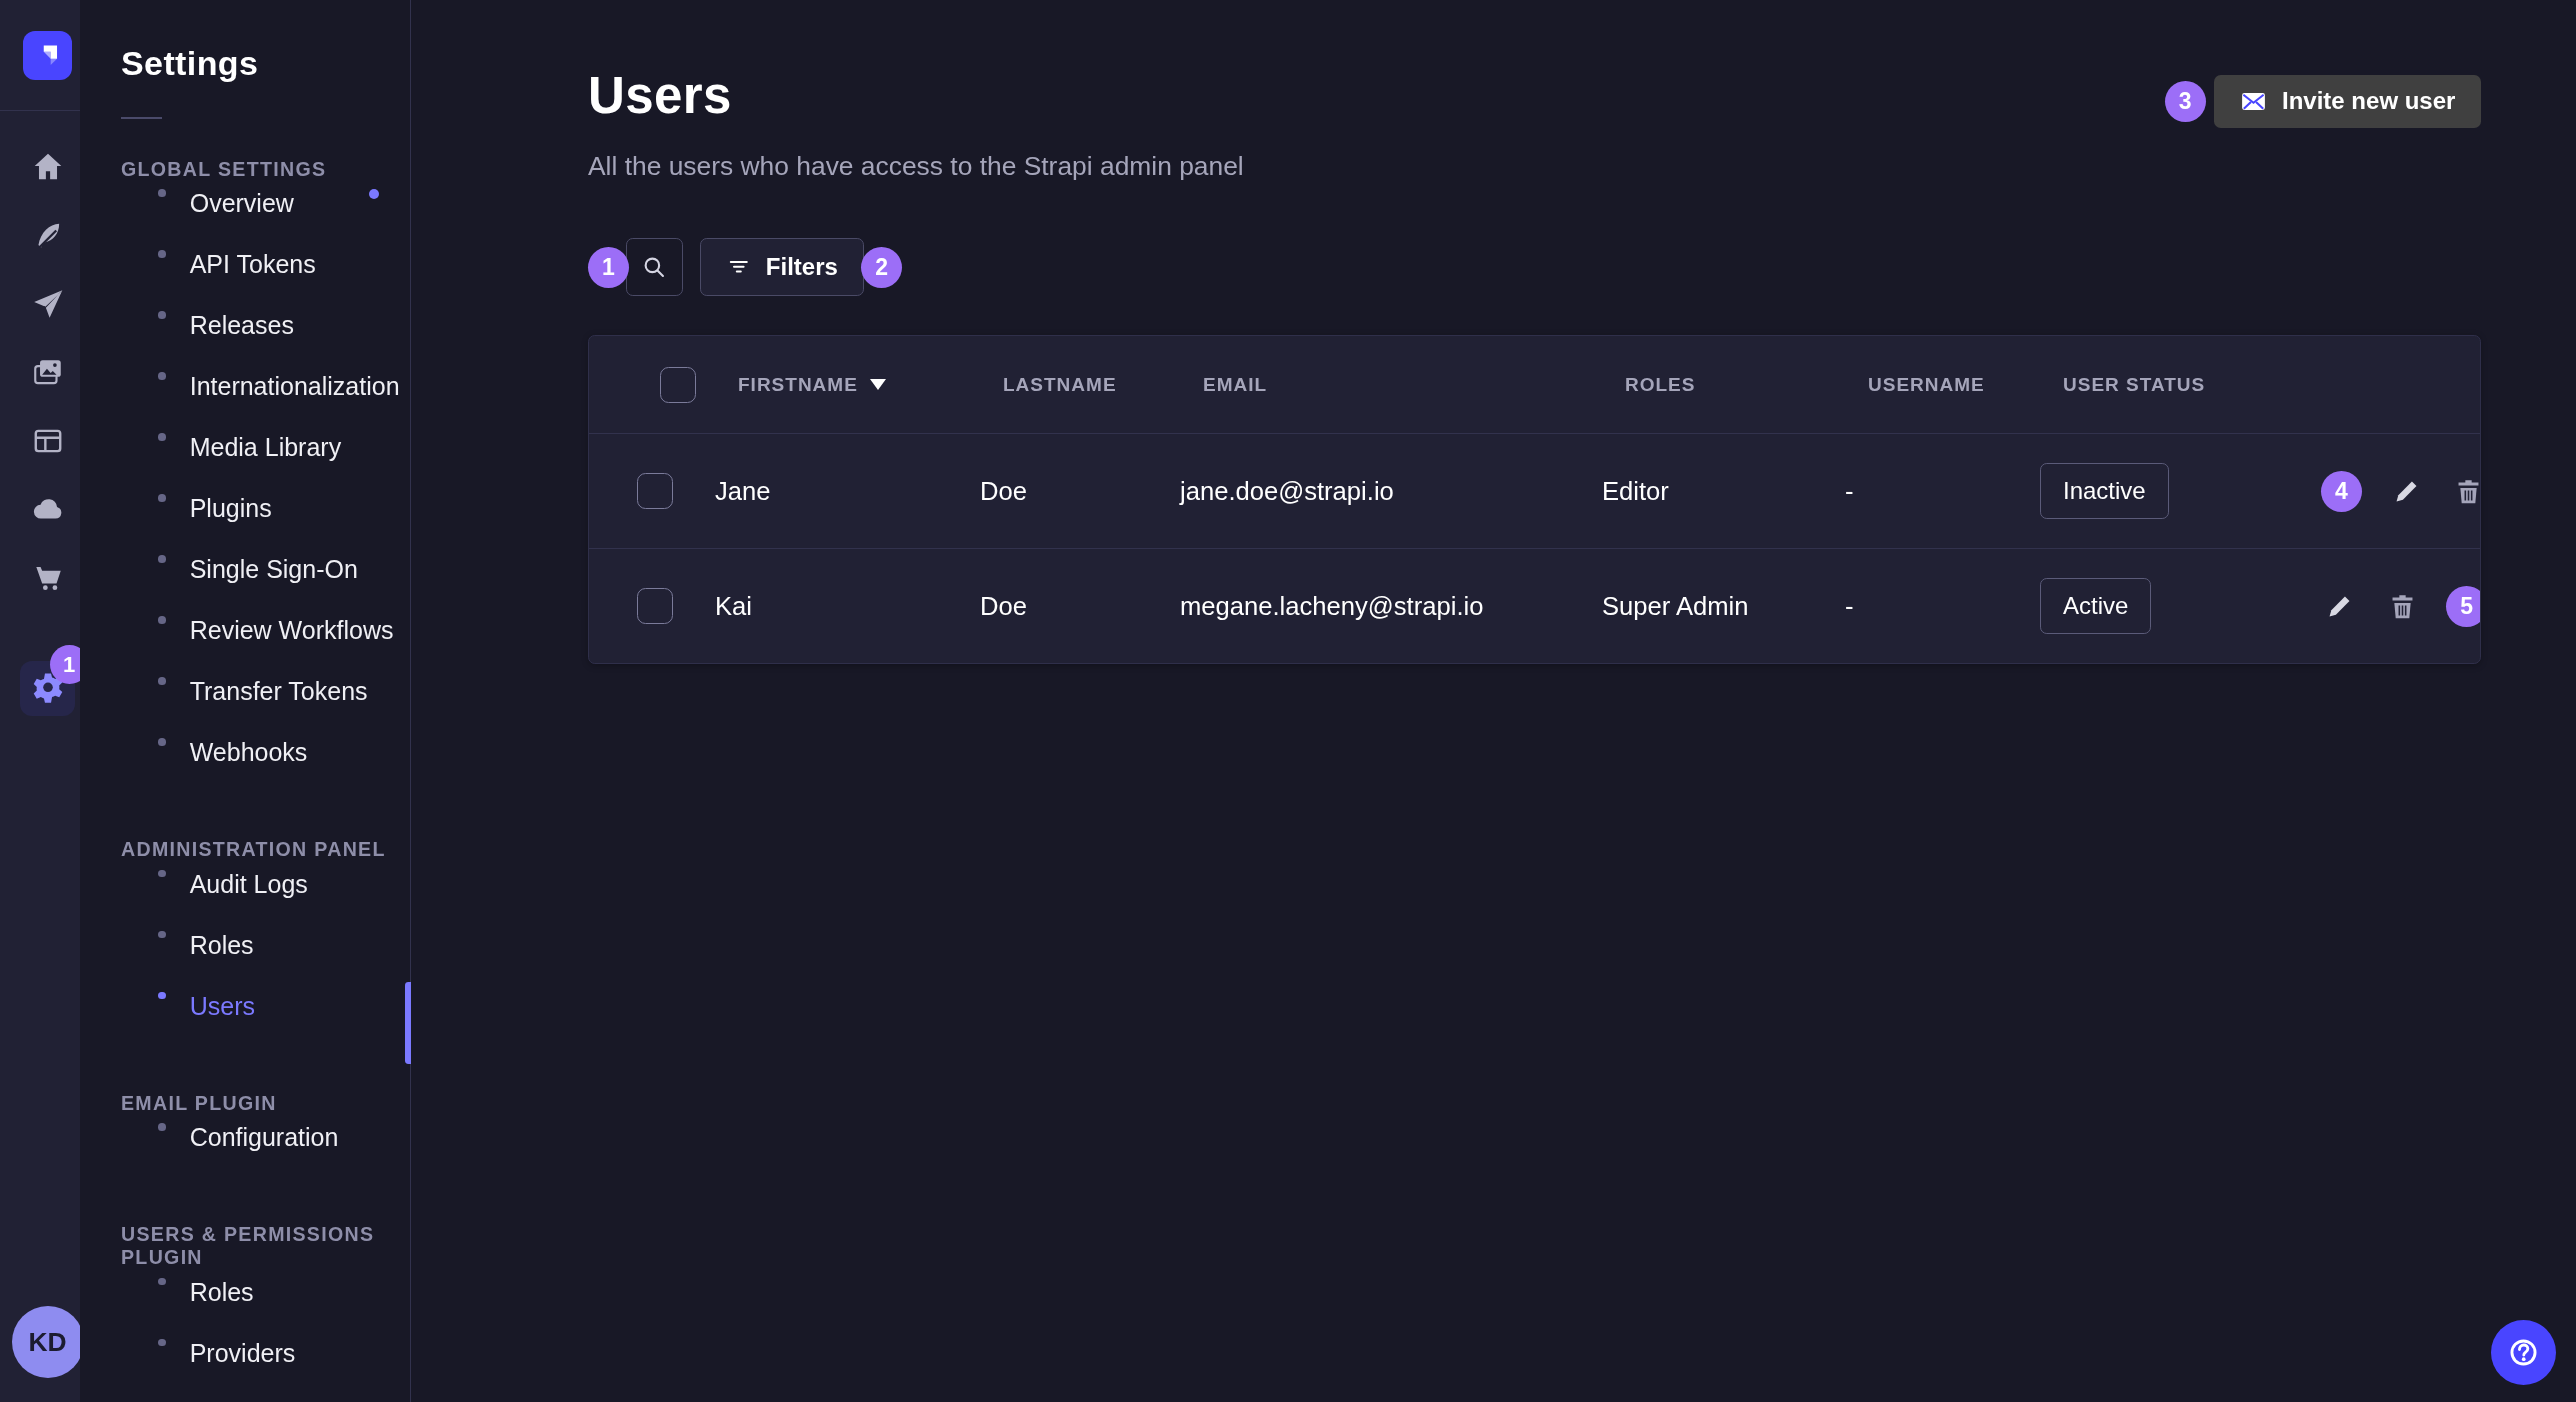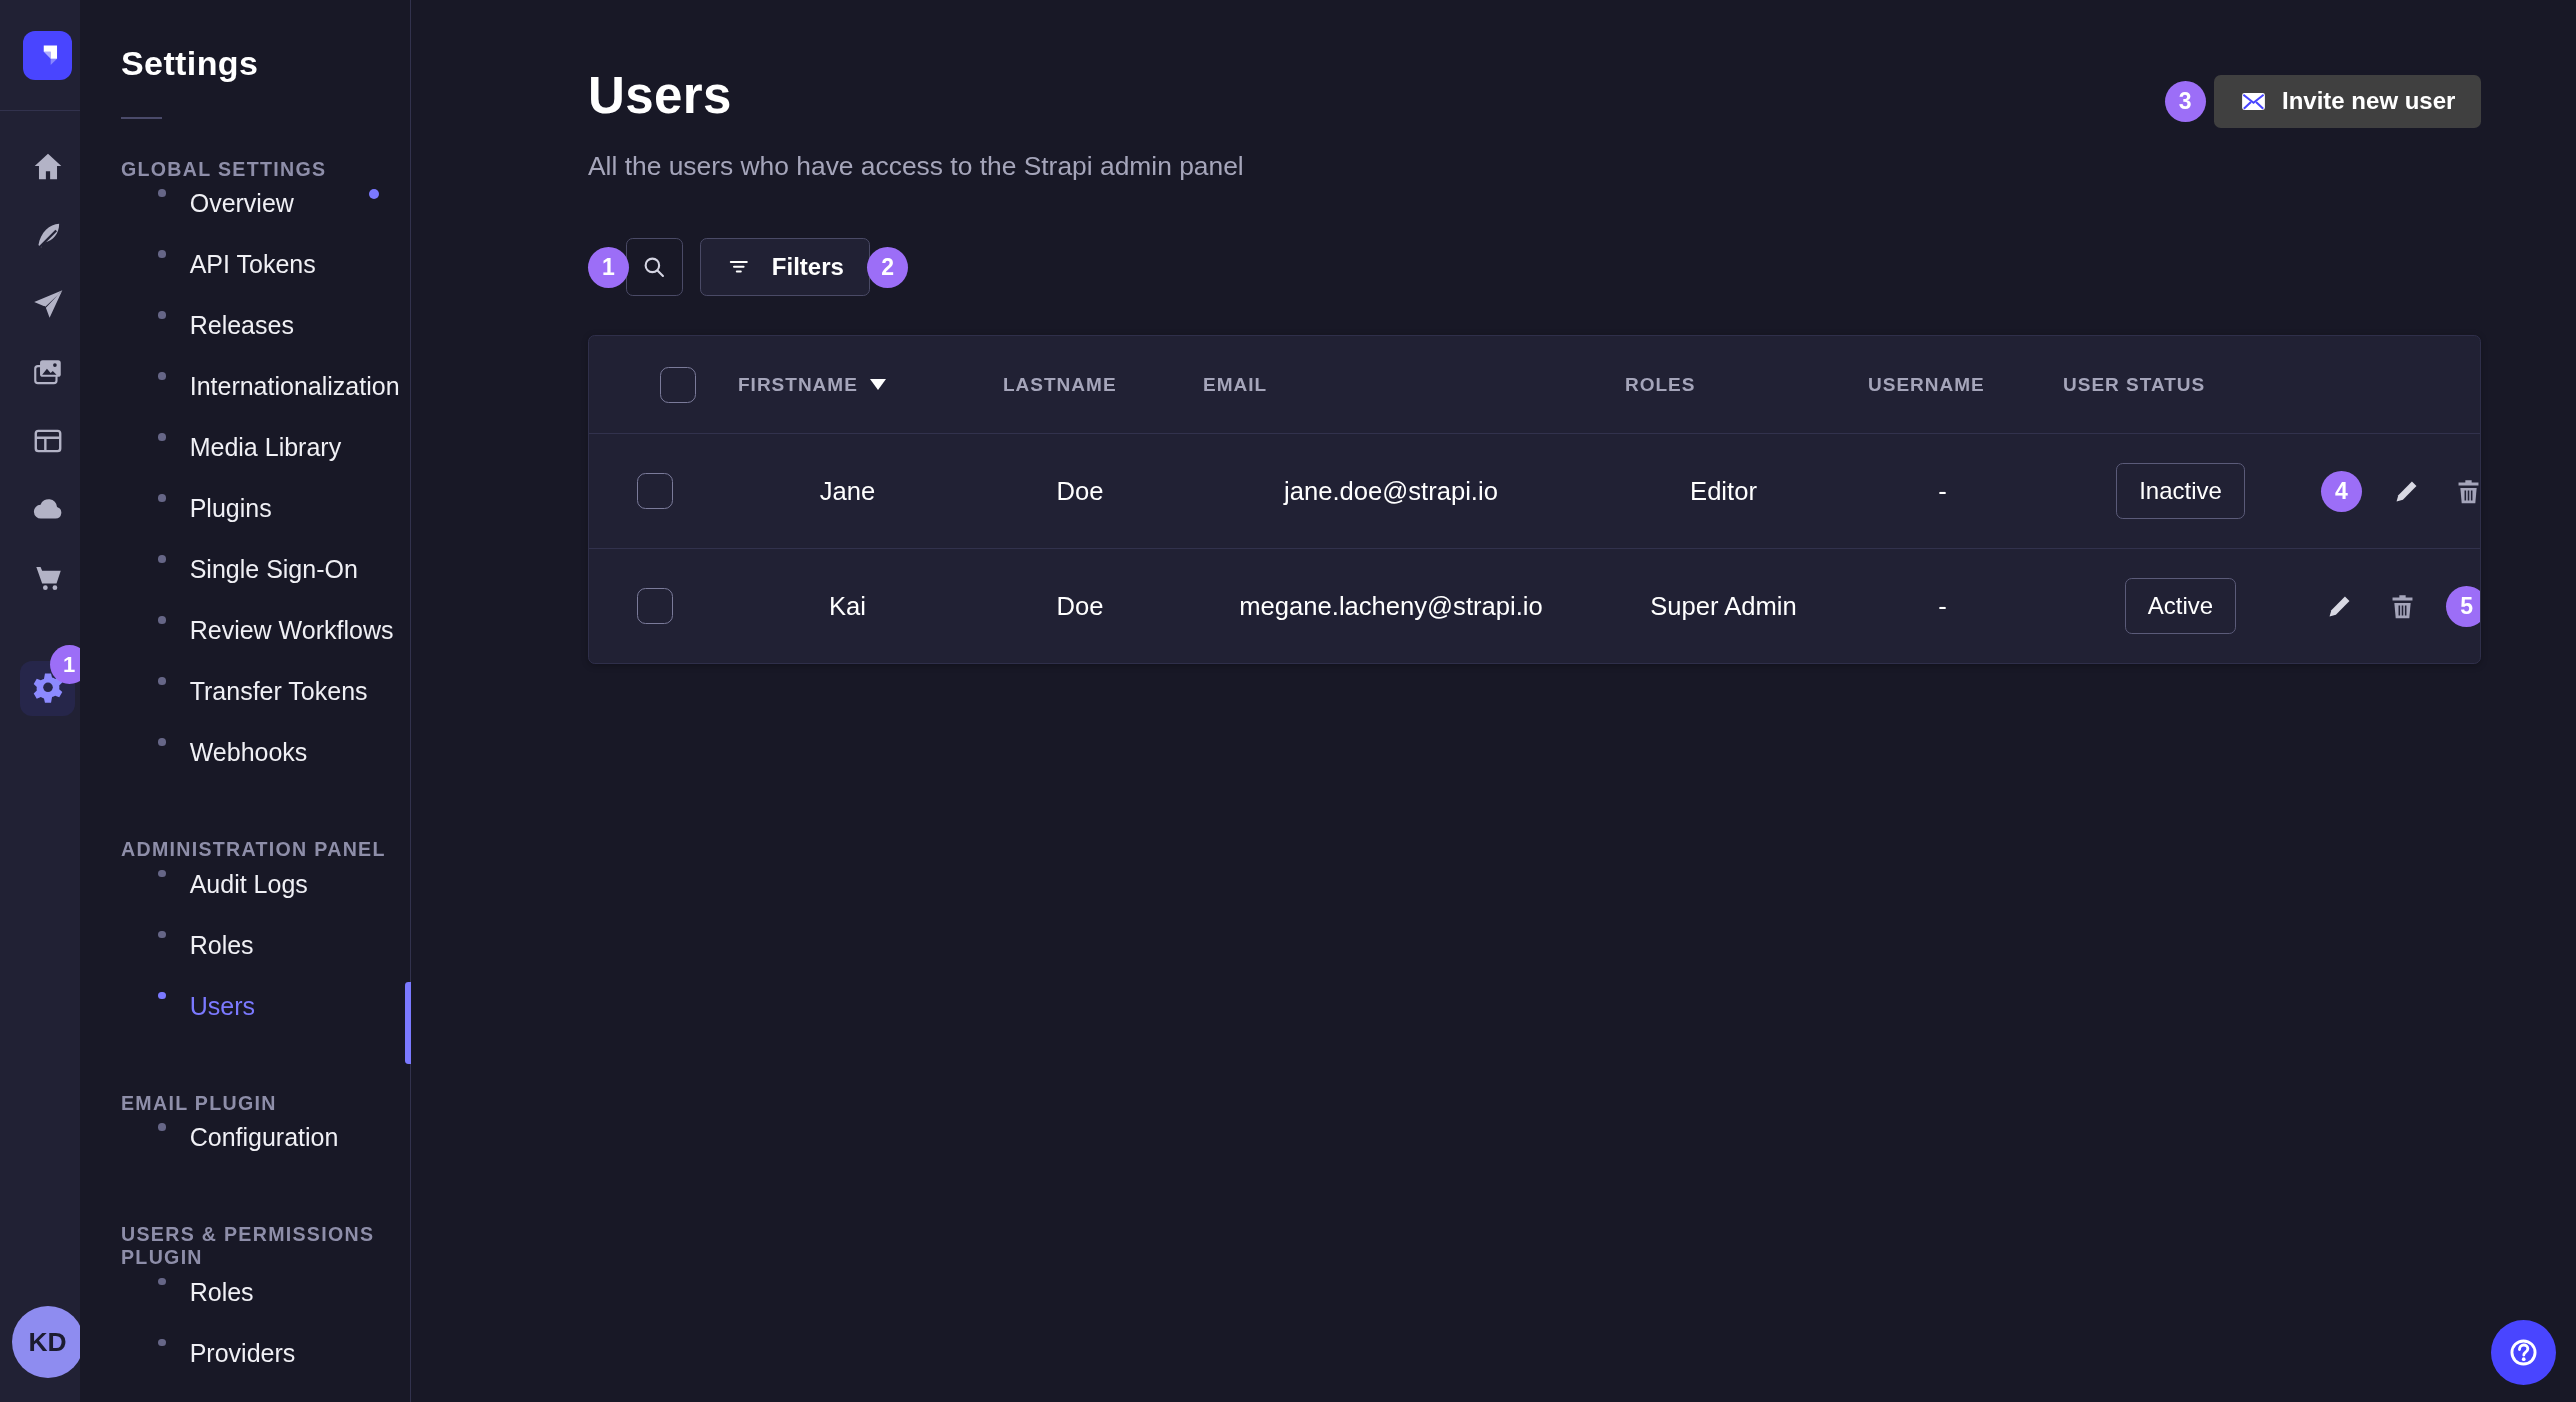--- a/index.html
+++ b/index.html
@@ -57,30 +57,30 @@
   .page-subtitle { font-size:26.4px; color:#a5a5ba; margin-top:26px; }
   .invite-wrap { display:flex; align-items:center; gap:8.5px; margin-top:8.5px; }
   .btn-invite { display:flex; align-items:center; gap:15.3px; background:#404040; border:none; color:#fff;
     font-family:inherit; font-size:24px; font-weight:bold; height:53px; padding:0 25.6px; border-radius:6.8px; cursor:pointer; }
   .ann { width:41px; height:41px; border-radius:50%; background:#9c6ef7; color:#fff; flex:none;
     font-size:23px; font-weight:bold; display:flex; align-items:center; justify-content:center; z-index:3; }
   
   .toolbar { display:flex; align-items:center; margin-top:56px; }
   .btn-search { width:57px; height:58px; margin-left:-3.4px; background:transparent; border:0.9px solid #4a4a66;
     border-radius:6.8px; display:flex; align-items:center; justify-content:center; cursor:pointer; }
-  .btn-filters { display:flex; align-items:center; gap:20px; height:58px; padding:0 25.6px; margin:0 -3.4px 0 17px;
+  .btn-filters { display:flex; align-items:center; gap:14px; height:58px; padding:0 25.6px; margin:0 -3.4px 0 17px;
     background:#212134; border:0.9px solid #4a4a66; border-radius:6.8px; color:#fff;
     font-family:inherit; font-size:24px; font-weight:bold; cursor:pointer; }
   
   .table-card { margin-top:39px; background:#212134; border:0.9px solid #2f2f4a; border-radius:6.8px;
     box-shadow:0 1.7px 6.8px rgba(0,0,0,.25); overflow:hidden; }
   .trow { display:grid; grid-template-columns:126px 265px 200px 422px 243px 195px 281px 1fr;
     align-items:center; }
   .thead { height:97px;margin-left:23px; }
-  .tbody-row { height:115px; border-top:0.9px solid #32324d;text-align:center; }
+  .tbody-row { height:115px; border-top:0.9px solid #32324d; }
   .th { font-size:19px; font-weight:bold; letter-spacing:1px; color:#a5a5ba; display:flex; align-items:center; gap:12px; }
   .td { font-size:25.6px; color:#fff; }
   .checkbox-cell { padding-left:48px; }
   .checkbox { width:36px; height:36px; border:1.7px solid #7b7b9a; border-radius:8.5px; background:transparent; cursor:pointer; }
   .sort-arrow { width:0; height:0; border-left:8.5px solid transparent; border-right:8.5px solid transparent;
     border-top:11px solid #ffffff; display:inline-block; }
   .status-badge { display:inline-flex; align-items:center; justify-content:center; height:56px; padding:0 22px;
     border:0.9px solid #5b5b79; border-radius:6.8px; font-size:24px; color:#fff; }
   .actions-cell { display:flex; align-items:center; justify-content:flex-end; gap:25.6px; padding-right:49px; }
   .icon-btn { background:none; border:none; cursor:pointer; display:flex; align-items:center; justify-content:center;

